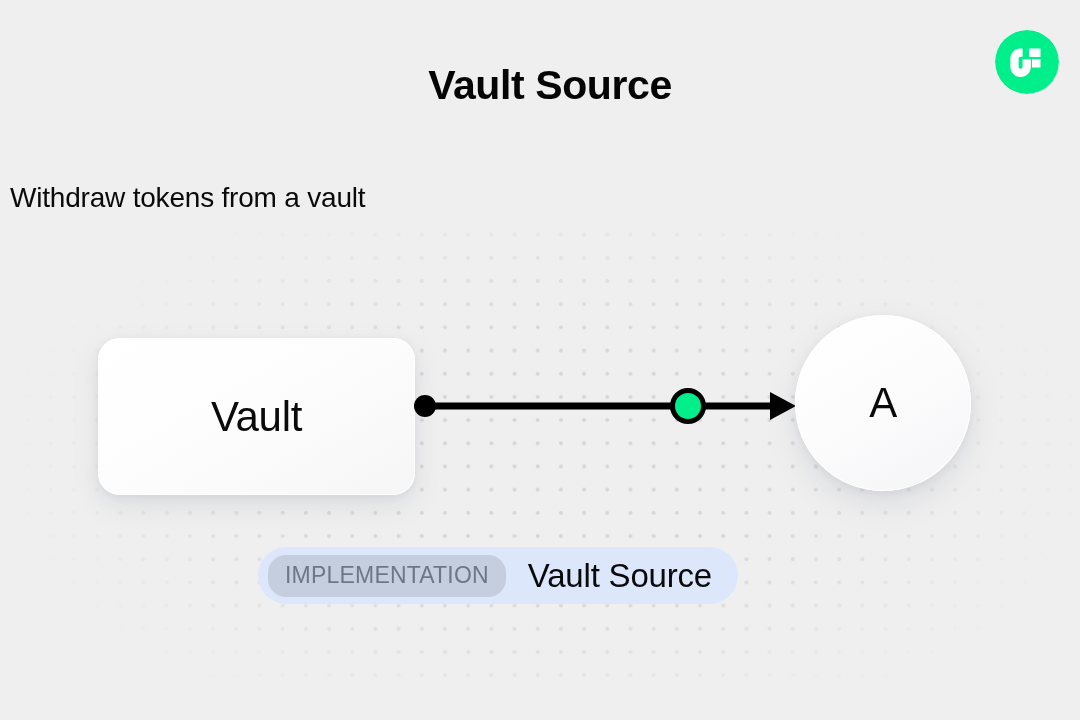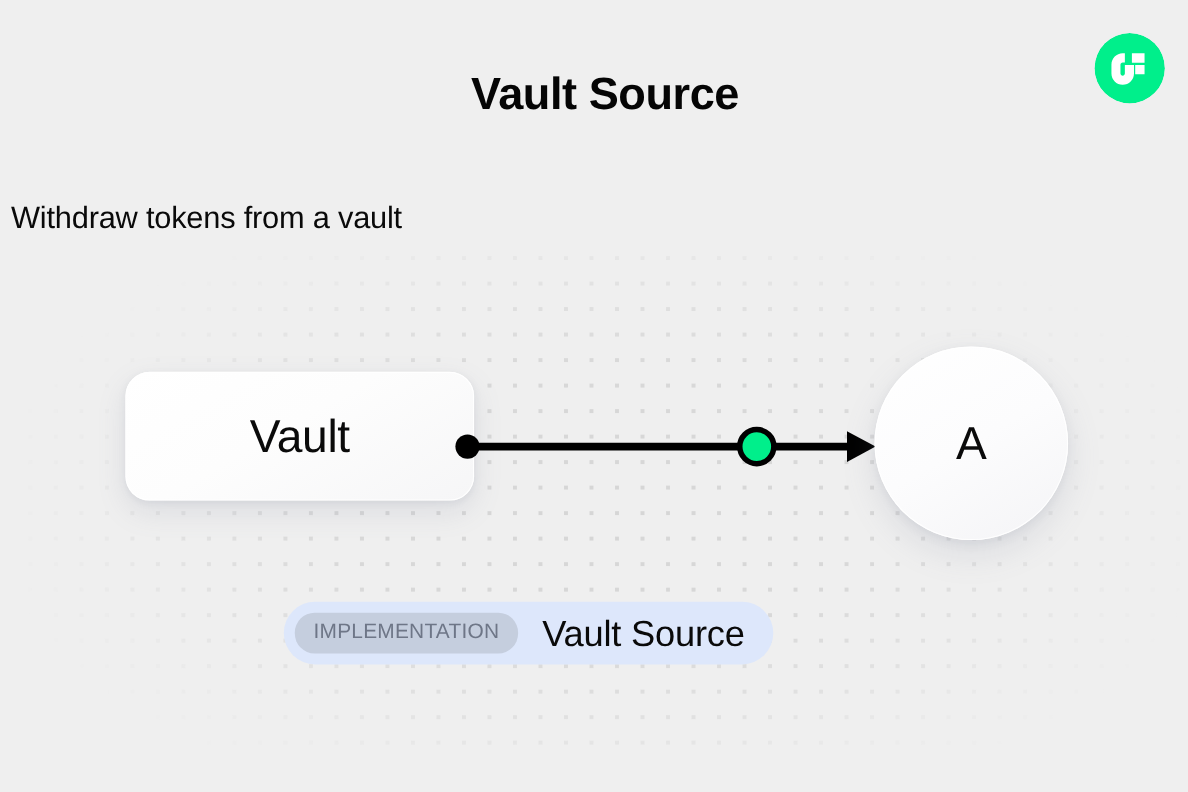--- a/index.html
+++ b/index.html
@@ -90,24 +90,24 @@
   .diagram {
     position: absolute;
     left: 0;
     top: 0;
     width: 1080px;
     height: 720px;
   }
 
   .node-vault {
     position: absolute;
-    left: 104px;
+    left: 88px;
     top: 338px;
     width: 317px;
-    height: 117px;
+    height: 157px;
     border-radius: 22px;
     background: linear-gradient(150deg, #ffffff 0%, #fdfdfd 45%, #f6f6f7 100%);
     box-shadow: 0 10px 26px rgba(120,125,150,0.16),
                 0 2px 7px rgba(120,125,150,0.10),
                 0 0 0 1px rgba(255,255,255,0.9) inset;
     display: flex;
     align-items: center;
     justify-content: center;
   }
   .node-vault-label {
@@ -158,21 +158,21 @@
     background: #dde7fb;
     display: flex;
     align-items: center;
     padding: 0 26px 0 10px;
     box-sizing: border-box;
   }
   .impl-tag {
     background: #c5cede;
     border-radius: 18px;
     padding: 7px 17px 8px 17px;
-    font-size: 19px;
+    font-size: 23px;
     font-weight: 500;
     letter-spacing: 0.2px;
     color: #6e7687;
   }
   .impl-name {
     margin-left: 22px;
     font-size: 33px;
     font-weight: 400;
     letter-spacing: -0.2px;
     color: #0a0a0a;

